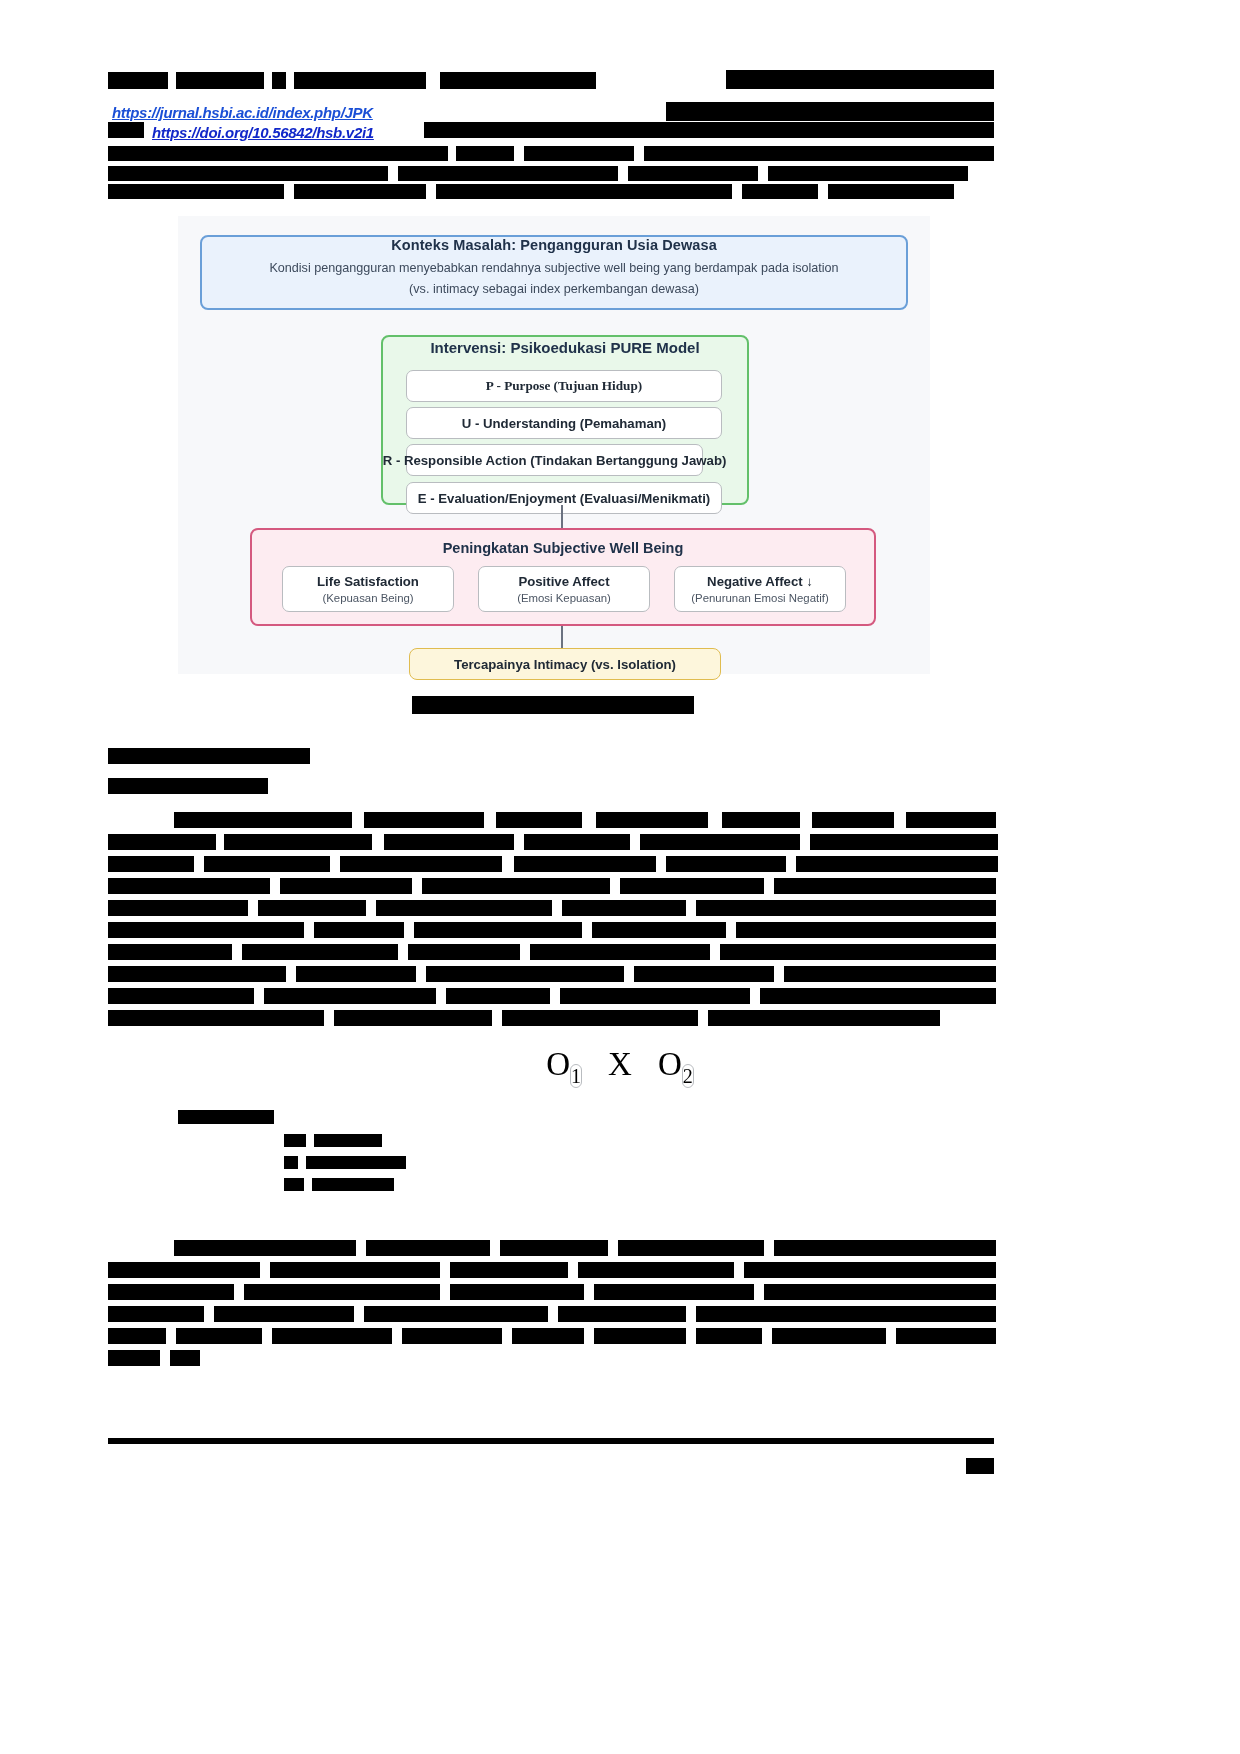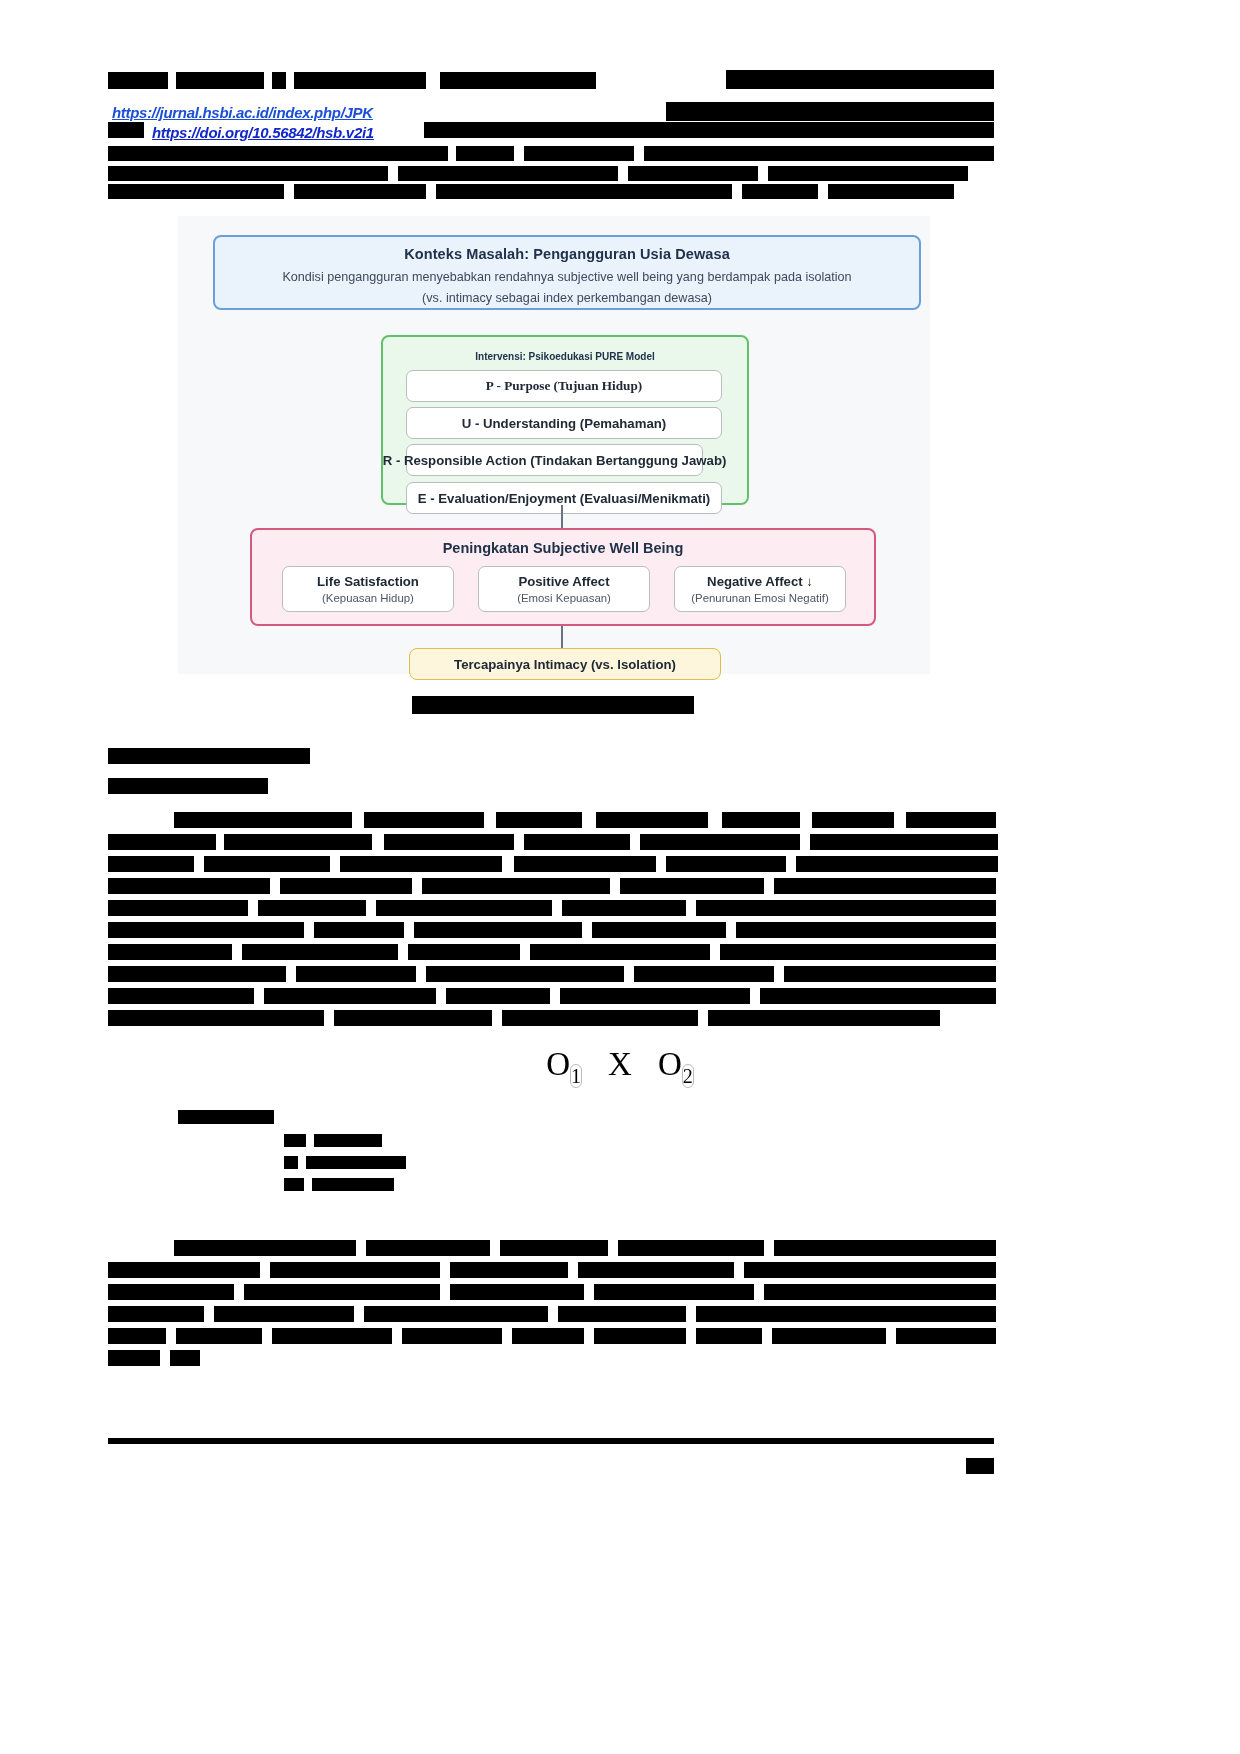--- a/index.html
+++ b/index.html
@@ -16,28 +16,28 @@
   .hlink.l2{color:#1127c9;}
 
   
   .figure{position:absolute;left:178px;top:216px;width:752px;height:458px;
           background:#f7f8fa;}
   .fig-inner{position:relative;width:100%;height:100%;}
 
   .box{position:absolute;box-sizing:border-box;border-radius:8px;text-align:center;}
 
   .ctx{left:22px;top:19px;width:708px;height:75px;background:#eaf2fc;
-       border:2px solid #6a9fd8;padding-top:9px;margin-left:13px;}
+       border:2px solid #6a9fd8;}
   .ctx-title{font-size:14.5px;font-weight:bold;color:#20324a;letter-spacing:.1px;}
   .ctx-l1{font-size:12.6px;color:#3d4a5c;margin-top:8px;}
   .ctx-l2{font-size:12.6px;color:#3d4a5c;margin-top:7px;}
 
   .pure{left:203px;top:119px;width:368px;height:170px;background:#e9f8ea;
         border:2px solid #63c06a;}
-  .pure-title{font-size:10px;font-weight:bold;color:#20324a;margin-top:14px;}
+  .pure-title{font-size:15px;font-weight:bold;color:#20324a;margin-top:2px;}
 
   .item{position:absolute;box-sizing:border-box;height:32px;background:#ffffff;
         border:1px solid #b9bcc0;border-radius:7px;font-size:13.2px;font-weight:bold;
         color:#202a36;display:flex;align-items:center;justify-content:center;
         white-space:nowrap;}
   .it1{left:228px;top:154px;width:316px;font-family:Liberation Serif, serif;}
   .it2{left:228px;top:191px;width:316px;}
   .it3{left:228px;top:228px;width:297px;}
   .it4{left:228px;top:266px;width:316px;}
 
@@ -122,21 +122,21 @@
       <div class="item it4">E - Evaluation/Enjoyment (Evaluasi/Menikmati)</div>
 
       <div class="conn c1"></div>
 
       <div class="box swb">
         <div class="swb-title">Peningkatan Subjective Well Being</div>
       </div>
 
       <div class="sub s1">
         <div class="t">Life Satisfaction</div>
-        <div class="s">(Kepuasan Hidup)</div>
+        <div class="s">(Kepuasan Being)</div>
       </div>
       <div class="sub s2">
         <div class="t">Positive Affect</div>
         <div class="s">(Emosi Kepuasan)</div>
       </div>
       <div class="sub s3">
         <div class="t">Negative Affect ↓</div>
         <div class="s">(Penurunan Emosi Negatif)</div>
       </div>
 

